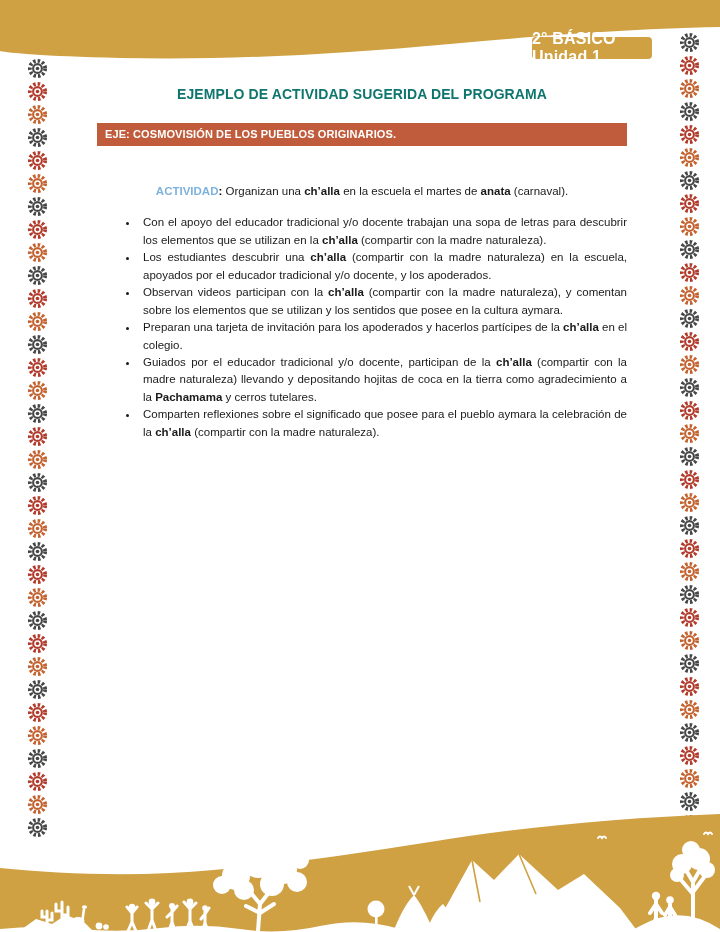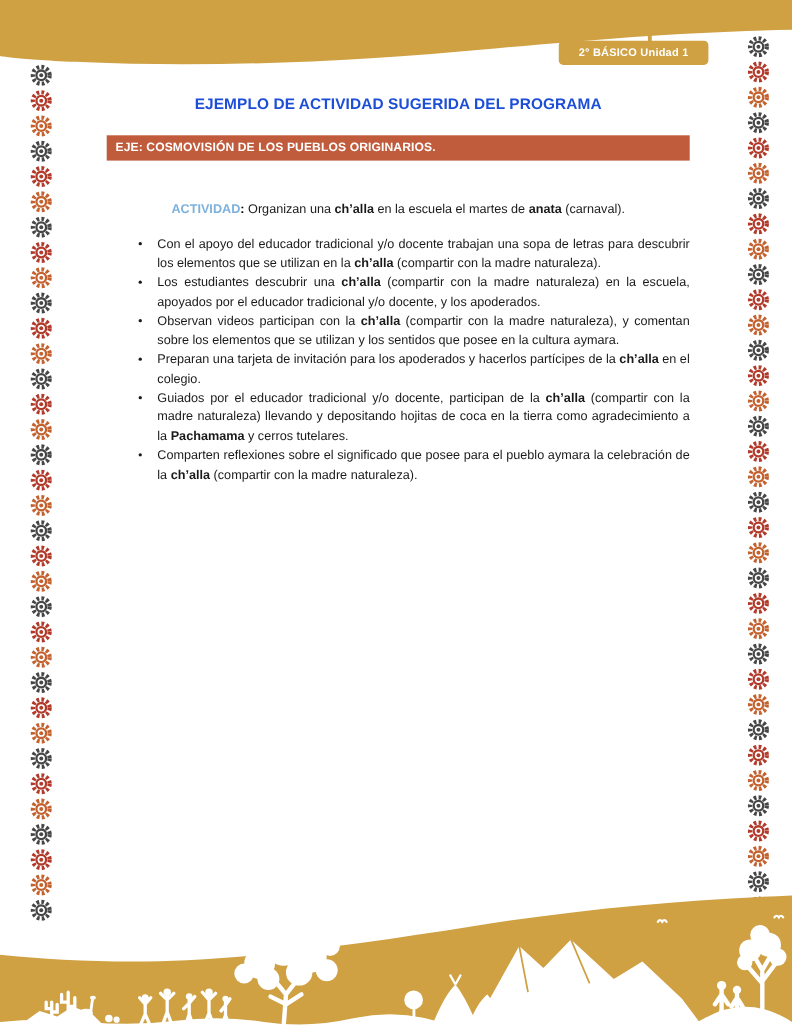--- a/index.html
+++ b/index.html
@@ -17,36 +17,36 @@
     width:720px;height:932px;
     margin:0 auto;
     background:#ffffff;
     overflow:hidden;
     font-family:"Liberation Sans",sans-serif;
     color:#1a1a1a;
   }
   
   .header-svg{position:absolute;top:0;left:0;display:block;}
   .unit-badge{
-    position:absolute;top:37px;left:508px;width:136px;height:22px;
+    position:absolute;top:37px;left:532px;width:120px;height:22px;
     background:var(--band-tan);
     border-radius:4px;
-    color:#ffffff;font-size:10px;font-weight:bold;
+    color:#ffffff;font-size:16px;font-weight:bold;
     display:flex;align-items:center;justify-content:center;
     letter-spacing:.2px;
   }
   
   .gear-col{position:absolute;display:flex;flex-direction:column;gap:2px;}
   .gear-col.left{left:27px;top:58px;}
   .gear-col.right{left:679px;top:32px;}
   .gear-col svg{display:block;}
   
   .content{position:absolute;left:97px;top:86px;width:530px;}
   .doc-title{
-    font-size:14px;font-weight:bold;text-align:center;color:#1d4ed8;
+    font-size:14px;font-weight:bold;text-align:center;color:#0f766e;
     margin:0 0 21px 0;letter-spacing:.1px;
   }
   .eje-bar{
     background:var(--eje-bar);
     color:#fff;font-size:11px;font-weight:bold;
     padding:5px 8px 6px 8px;
     margin:0 0 37px 0;
     letter-spacing:.1px;
   }
   .activity-line{font-size:11.5px;line-height:1.5;margin:0 0 14px 0;text-align:center;}

